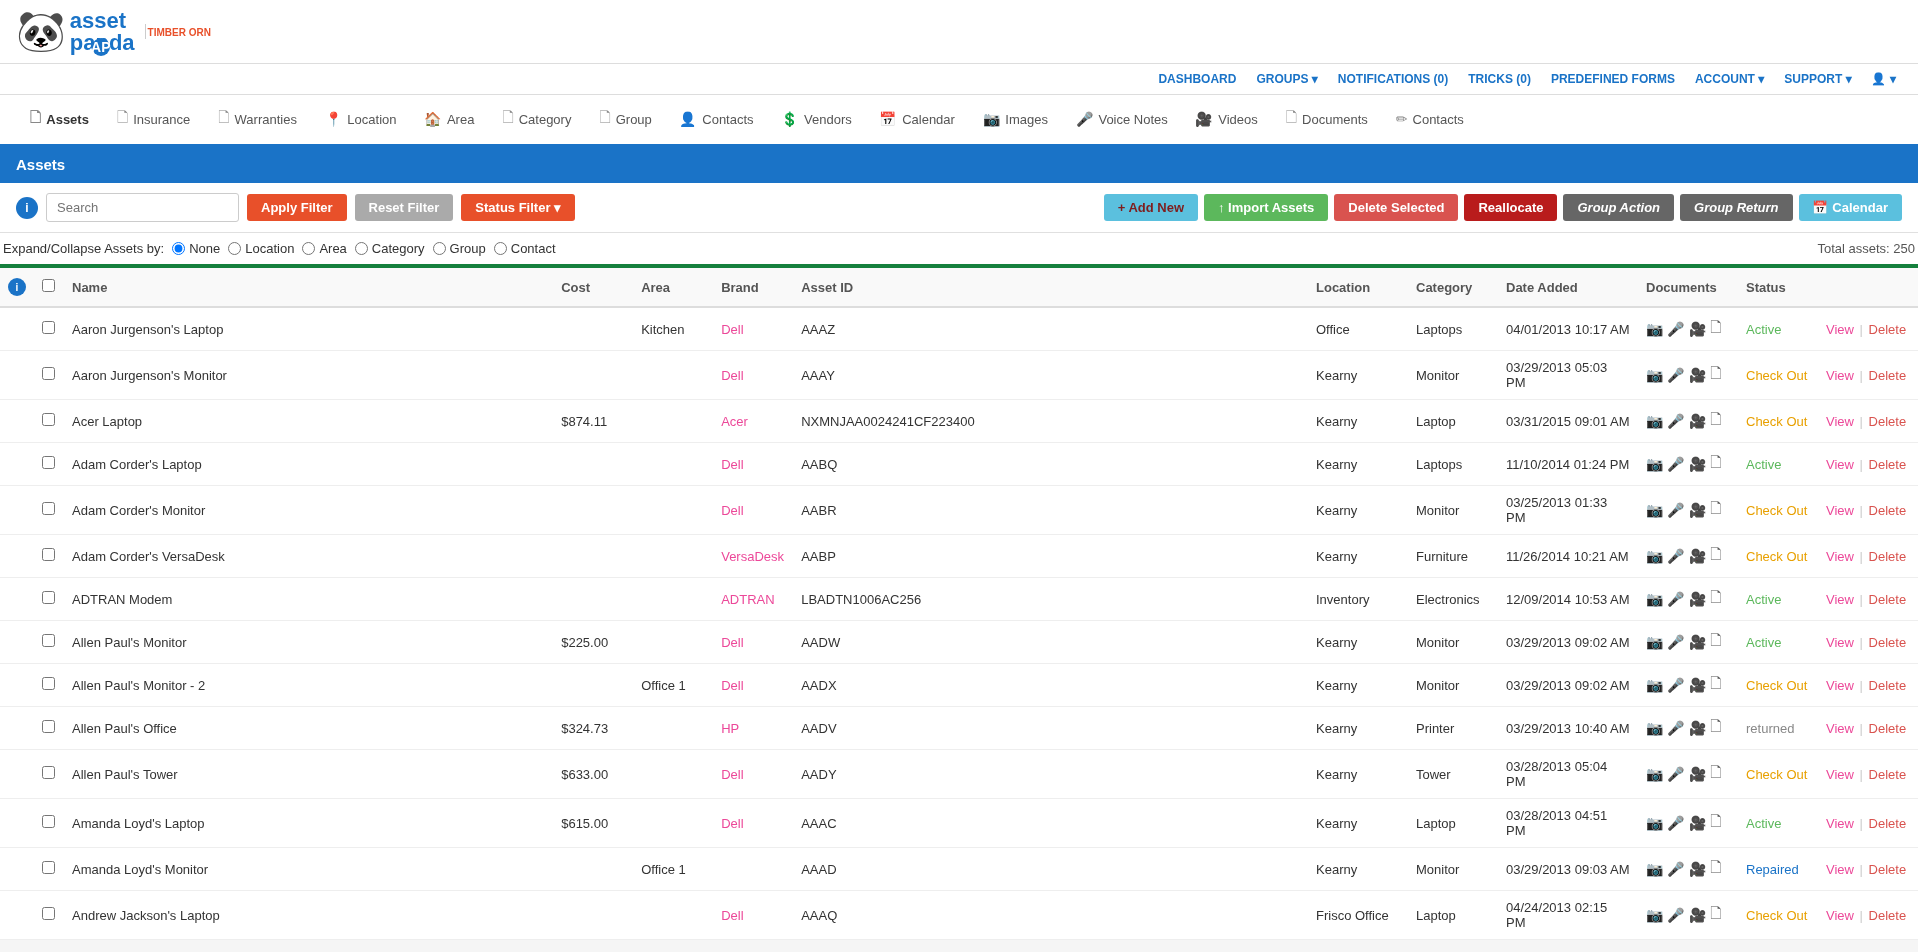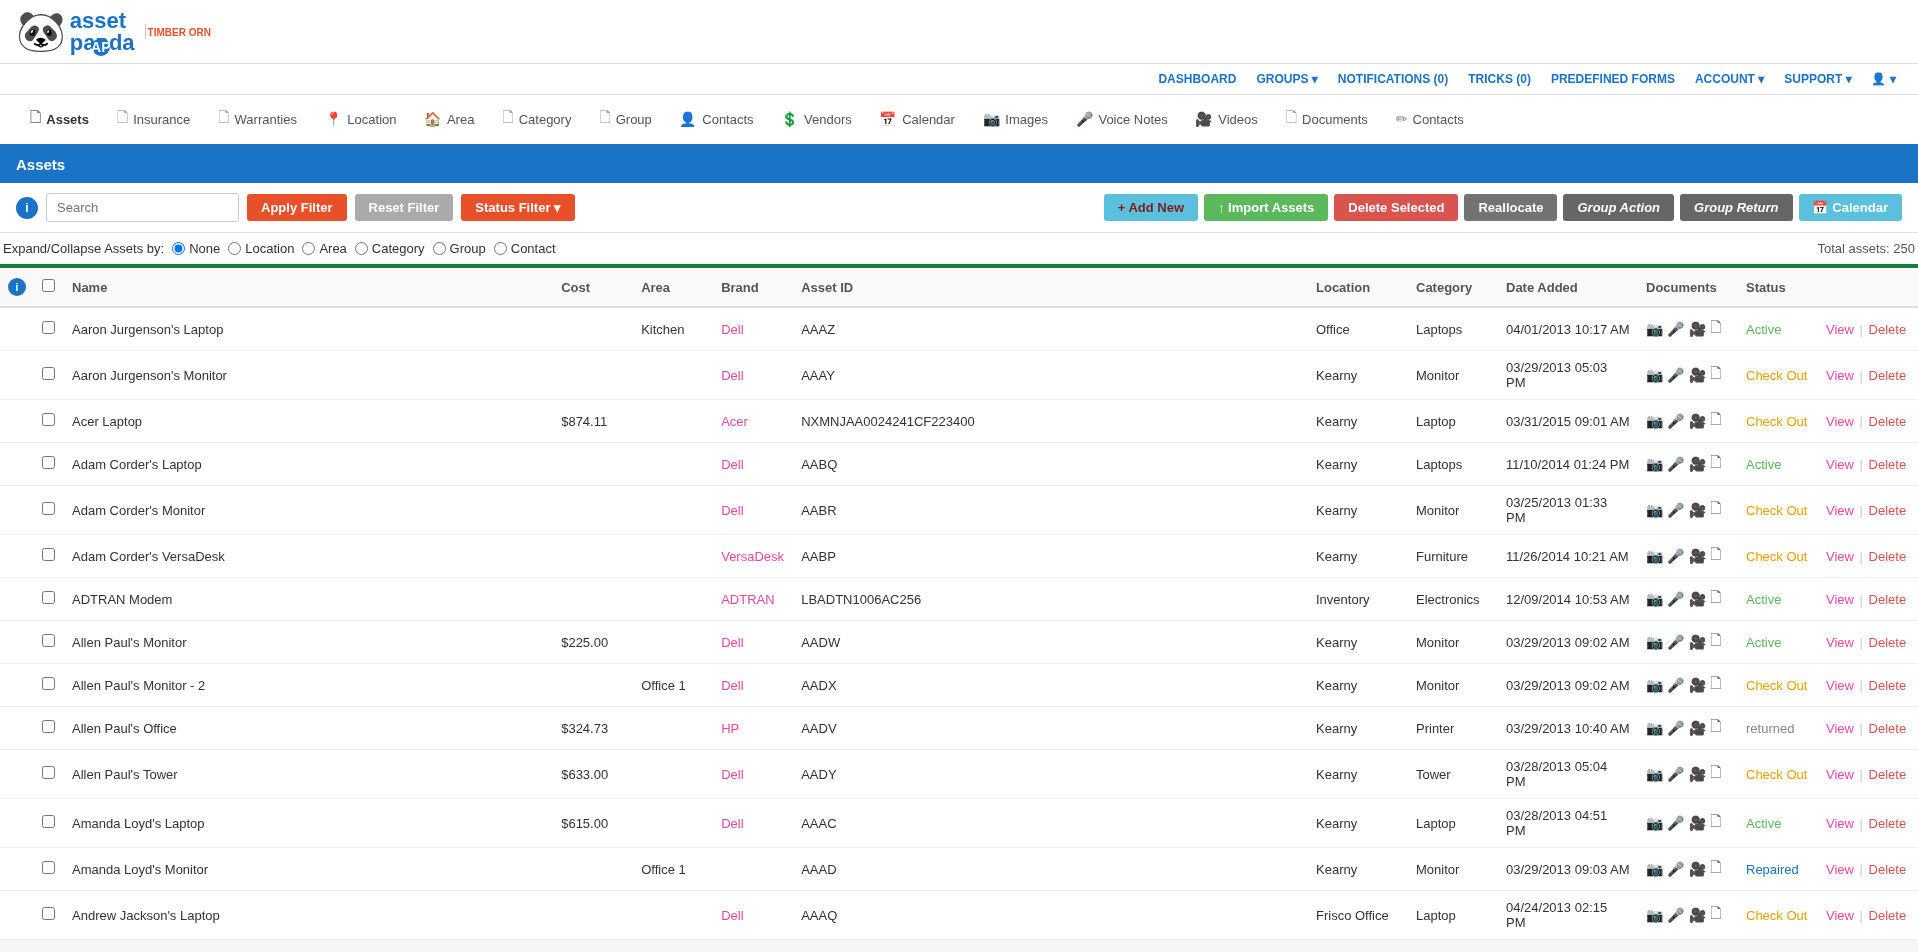--- a/index.html
+++ b/index.html
@@ -28,21 +28,21 @@
     .toolbar-right { margin-left: auto; display: flex; gap: 6px; }
     .info-icon { background: #1a73c7; color: white; border-radius: 50%; width: 22px; height: 22px; display: flex; align-items: center; justify-content: center; font-size: 12px; font-weight: bold; cursor: pointer; }
     .search-input { border: 1px solid #ccc; padding: 6px 10px; border-radius: 3px; width: 193px; font-size: 13px; }
     .btn { padding: 6px 14px; border: none; border-radius: 3px; font-size: 13px; cursor: pointer; font-weight: bold; }
     .btn-orange { background: #e8502a; color: white; }
     .btn-gray { background: #aaa; color: white; }
     .btn-dropdown { background: #e8502a; color: white; display: flex; align-items: center; gap: 4px; }
     .btn-teal { background: #5bc0de; color: #7f1d1d; }
     .btn-green { background: #5cb85c; color: white; }
     .btn-red-outline { background: #d9534f; color: white; }
-    .btn-gray2 { background: #737373; color: white; }
+    .btn-gray2 { background: #b91c1c; color: white; }
     .btn-gray3 { background: #666; color: white; font-style: italic; }
     .btn-calendar { background: #5bc0de; color: white; }
 
     
     .expand-bar { background: #fff; padding: 8px 3px; display: flex; align-items: center; gap: 8px; border-bottom: 4px solid #15803d; font-size: 13px; }
     .expand-bar label { display: flex; align-items: center; gap: 4px; cursor: pointer; }
     .total-assets { margin-left: auto; font-size: 13px; color: #555; }
 
     
     .table-container { background: #fff; overflow-x: auto; }

